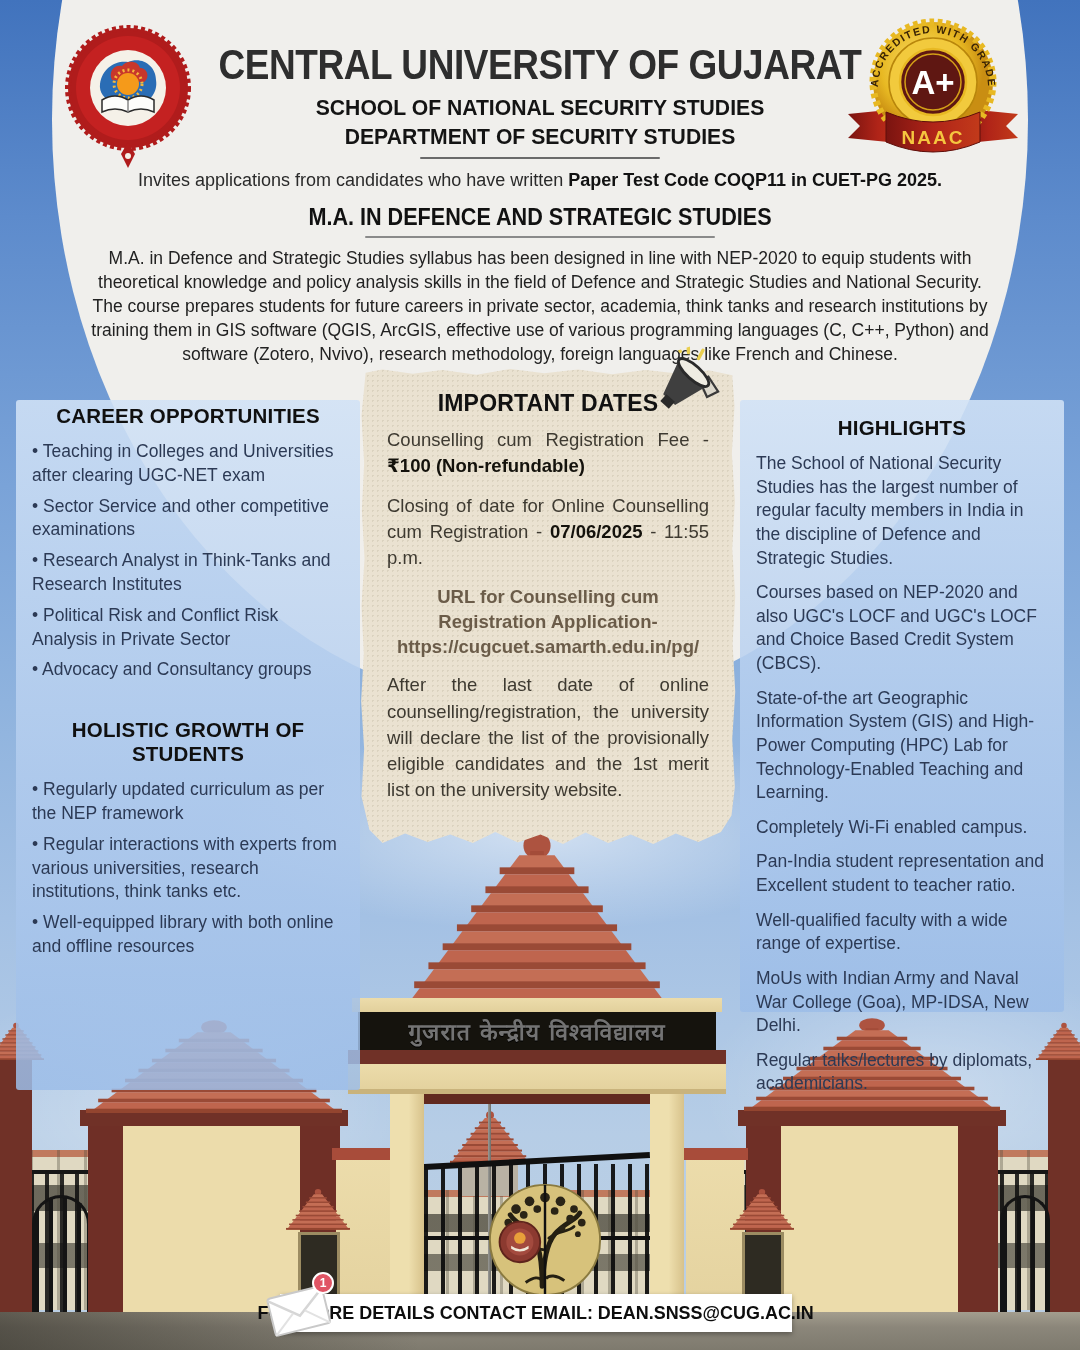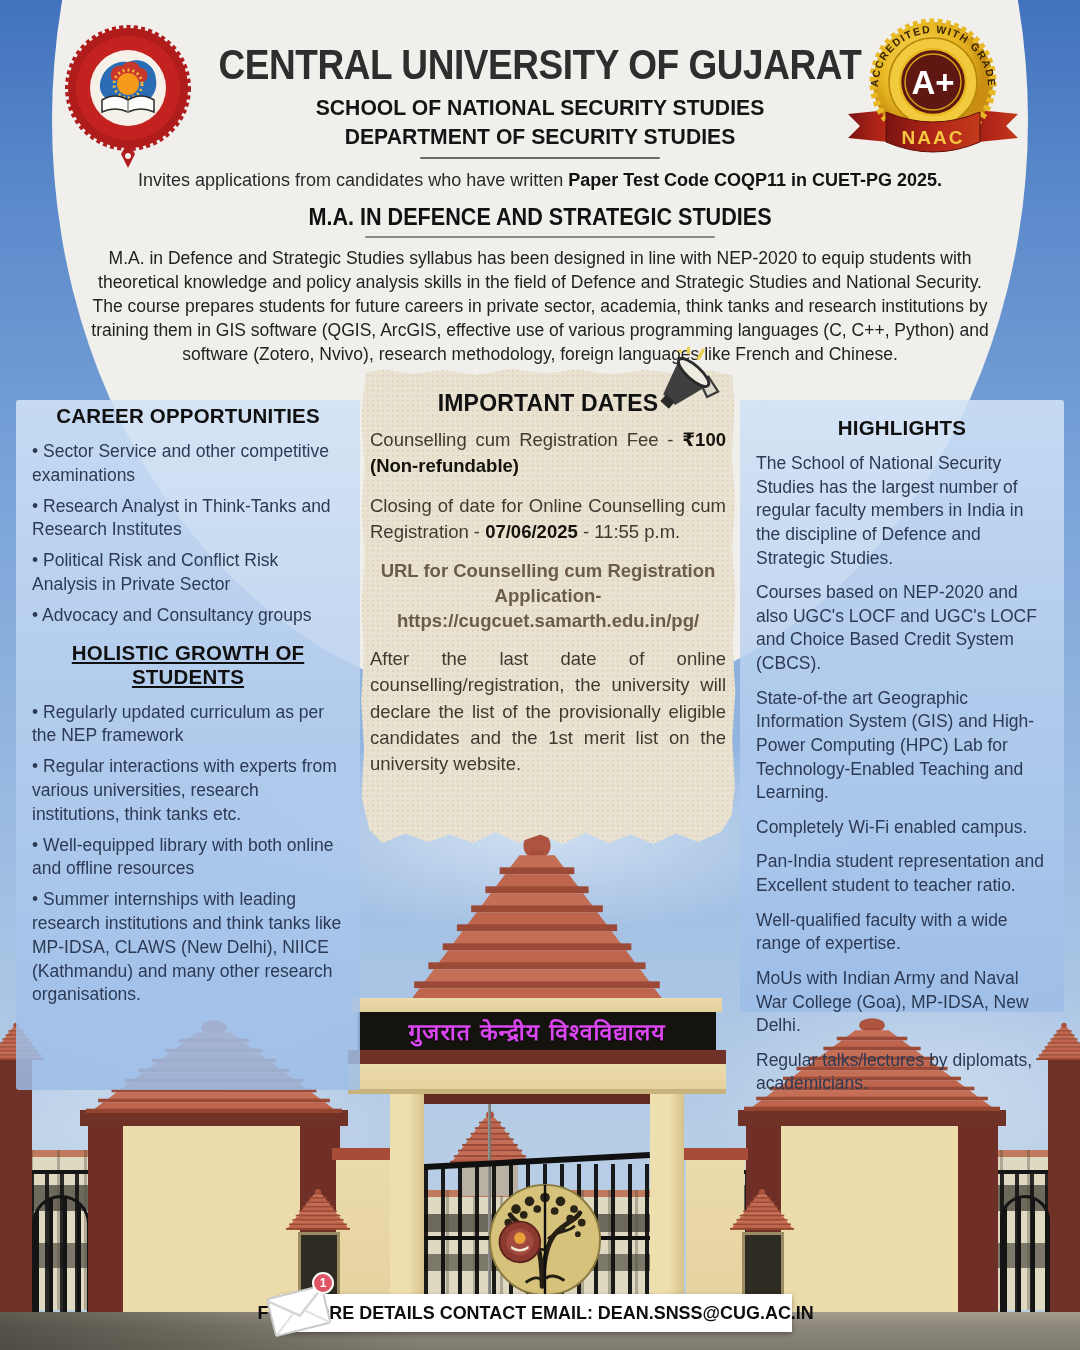--- a/index.html
+++ b/index.html
@@ -26,21 +26,21 @@
   .bldg .roofline { position:absolute; left:0; top:0; right:0; height:7px; background:#c07a5e; }
   .fence { background:repeating-linear-gradient(90deg, rgba(16,16,16,.88) 0 4px, transparent 4px 15px); border-top:4px solid #161616; }
   .sidegate { background:repeating-linear-gradient(90deg, #141414 0 4px, transparent 4px 14px);
               border:3px solid #141414; border-bottom:none; border-radius:30px 30px 0 0; }
   .pyr-svg { position:absolute; }
   .cream { background:linear-gradient(180deg,#ecdcab,#e2d09c); }
   .maroon { background:#703127; }
   .coping { background:#a84c3a; }
   .pillar { background:linear-gradient(90deg,#eedfae 0 55%,#d7c28b); }
   .signboard { background:#15130d; display:flex; align-items:center; justify-content:center; }
-  .sign-text { color:#d946ef; font-family:"DejaVu Sans",sans-serif; font-size:23px; letter-spacing:1px; font-weight:bold; text-shadow:0 1px 0 #000; white-space:nowrap; }
+  .sign-text { color:#737373; font-family:"DejaVu Sans",sans-serif; font-size:23px; letter-spacing:1px; font-weight:bold; text-shadow:0 1px 0 #000; white-space:nowrap; }
   .gatebars { background:repeating-linear-gradient(90deg, rgba(10,10,10,.92) 0 4px, transparent 4px 17px); }
   .rail { background:#101010; }
   .road { background:linear-gradient(180deg,#a39d8e,#8b867a 40%,#7e7a6e); }
   .roadshadow { background:linear-gradient(90deg, rgba(40,38,32,.55), rgba(40,38,32,0)); }
   .pole { background:linear-gradient(90deg,#9a9a96,#6e6e6a); }
   .tower-body { background:linear-gradient(90deg,#6f2f26 0 14%, #ecdcab 14% 84%, #6f2f26 84%); }
   .window { background:#2e2b22; border:3px solid #9c8c62; }
 
   
   .blob { left:52px; top:-470px; width:976px; height:1180px; background:#f0efec; border-radius:50%; }
@@ -58,26 +58,26 @@
 
   
   .panel { background:linear-gradient(180deg, rgba(209,226,246,.88) 0%, rgba(178,204,238,.85) 55%, rgba(156,189,232,.85) 100%); border-radius:3px; }
   .panel-left  { left:16px;  top:400px; width:344px; height:690px; padding:0 16px; }
   .panel-right { left:740px; top:400px; width:324px; height:612px; padding:12px 16px; }
   .col-title { font-size:20.5px; font-weight:bold; color:#101010; text-align:center; margin:4px 0 12px; letter-spacing:.2px; }
   .col-list { list-style:none; }
   .col-list li { font-size:17.5px; line-height:1.36; color:#2c3a55; margin-bottom:7px; }
   .col-list li::before { content:"• "; }
   .hl-item { font-size:17.5px; line-height:1.35; color:#2c3a55; margin-bottom:11px; }
-  .holistic-title { margin-top:13px;text-decoration:underline; }
+  .holistic-title { margin-top:36px; }
 
   
   .paper { left:360px; top:368px; width:376px; height:476px; background:#eae2d1;
     background-image:radial-gradient(rgba(158,148,122,.20) 1px, transparent 1px); background-size:5px 5px;
-    padding:22px 10px 18px;
+    padding:22px 27px 18px;
     clip-path:polygon(1.5% 1%,6% .3%,14% 1.2%,22% .4%,31% 1.4%,40% .2%,49% 1.1%,58% .3%,67% 1.3%,76% .4%,85% 1.2%,93% .5%,99% 1.5%,99.6% 8%,98.9% 18%,99.7% 28%,99% 38%,99.8% 48%,99.1% 58%,99.8% 68%,99% 78%,99.7% 88%,98.8% 94%,96% 97.5%,90% 99.6%,84% 97.8%,78% 100%,72% 98%,66% 99.8%,60% 97.6%,54% 100%,48% 98%,42% 99.7%,36% 97.5%,30% 99.8%,24% 98%,18% 99.6%,12% 97.8%,6% 99.8%,2.5% 97%,.4% 90%,1.1% 80%,.3% 70%,1% 60%,.4% 50%,1.2% 40%,.5% 30%,1.1% 20%,.4% 10%); }
   .paper-title { font-size:23px; font-weight:bold; color:#111; text-align:center; margin-bottom:10px; letter-spacing:.2px; }
   .date-item { font-size:18.5px; line-height:1.42; color:#3e3a31; text-align:justify; margin-bottom:13px; }
   .date-item b { color:#14120c; }
   .url-block { text-align:center; font-weight:bold; color:#6b5c49; font-size:18.5px; line-height:1.35; margin:14px 0 12px; }
   .paper-note { font-size:18.5px; line-height:1.42; color:#3e3a31; text-align:justify; }
   .megaphone { left:652px; top:348px; width:80px; height:80px; transform:rotate(-18deg); }
 
   
   .email-bar { left:280px; top:1294px; width:512px; height:38px; background:#ffffff; box-shadow:0 2px 5px rgba(0,0,0,.35);
@@ -291,31 +291,31 @@
   <div class="abs hdr invite-line">
     <span>Invites applications from candidates who have written </span><b>Paper Test Code COQP11 in CUET-PG 2025.</b>
   </div>
   <div class="abs hdr ma-title">M.A. IN DEFENCE AND STRATEGIC STUDIES</div>
   <div class="abs ma-rule"></div>
   <div class="abs prog-desc">M.A. in Defence and Strategic Studies syllabus has been designed in line with NEP-2020 to equip students with theoretical knowledge and policy analysis skills in the field of Defence and Strategic Studies and National Security. The course prepares students for future careers in private sector, academia, think tanks and research institutions by training them in GIS software (QGIS, ArcGIS, effective use of various programming languages (C, C++, Python) and software (Zotero, Nvivo), research methodology, foreign languages like French and Chinese.</div>
 
   <div class="abs panel panel-left">
     <div class="col-title">CAREER OPPORTUNITIES</div>
     <ul class="col-list">
+      <li>Teaching in Colleges and Universities after clearing UGC-NET exam</li>
       <li>Sector Service and other competitive examinations</li>
       <li>Research Analyst in Think-Tanks and Research Institutes</li>
       <li>Political Risk and Conflict Risk Analysis in Private Sector</li>
       <li>Advocacy and Consultancy groups</li>
     </ul>
     <div class="col-title holistic-title">HOLISTIC GROWTH OF STUDENTS</div>
     <ul class="col-list">
       <li>Regularly updated curriculum as per the NEP framework</li>
       <li>Regular interactions with experts from various universities, research institutions, think tanks etc.</li>
       <li>Well-equipped library with both online and offline resources</li>
-      <li>Summer internships with leading research institutions and think tanks like MP-IDSA, CLAWS (New Delhi), NIICE (Kathmandu) and many other research organisations.</li>
     </ul>
   </div>
 
   <div class="abs panel panel-right">
     <div class="col-title">HIGHLIGHTS</div>
     <div class="hl-item">The School of National Security Studies has the largest number of regular faculty members in India in the discipline of Defence and Strategic Studies.</div>
     <div class="hl-item">Courses based on NEP-2020 and also UGC's LOCF and UGC's LOCF and Choice Based Credit System (CBCS).</div>
     <div class="hl-item">State-of-the art Geographic Information System (GIS) and High-Power Computing (HPC) Lab for Technology-Enabled Teaching and Learning.</div>
     <div class="hl-item">Completely Wi-Fi enabled campus.</div>
     <div class="hl-item">Pan-India student representation and Excellent student to teacher ratio.</div>

